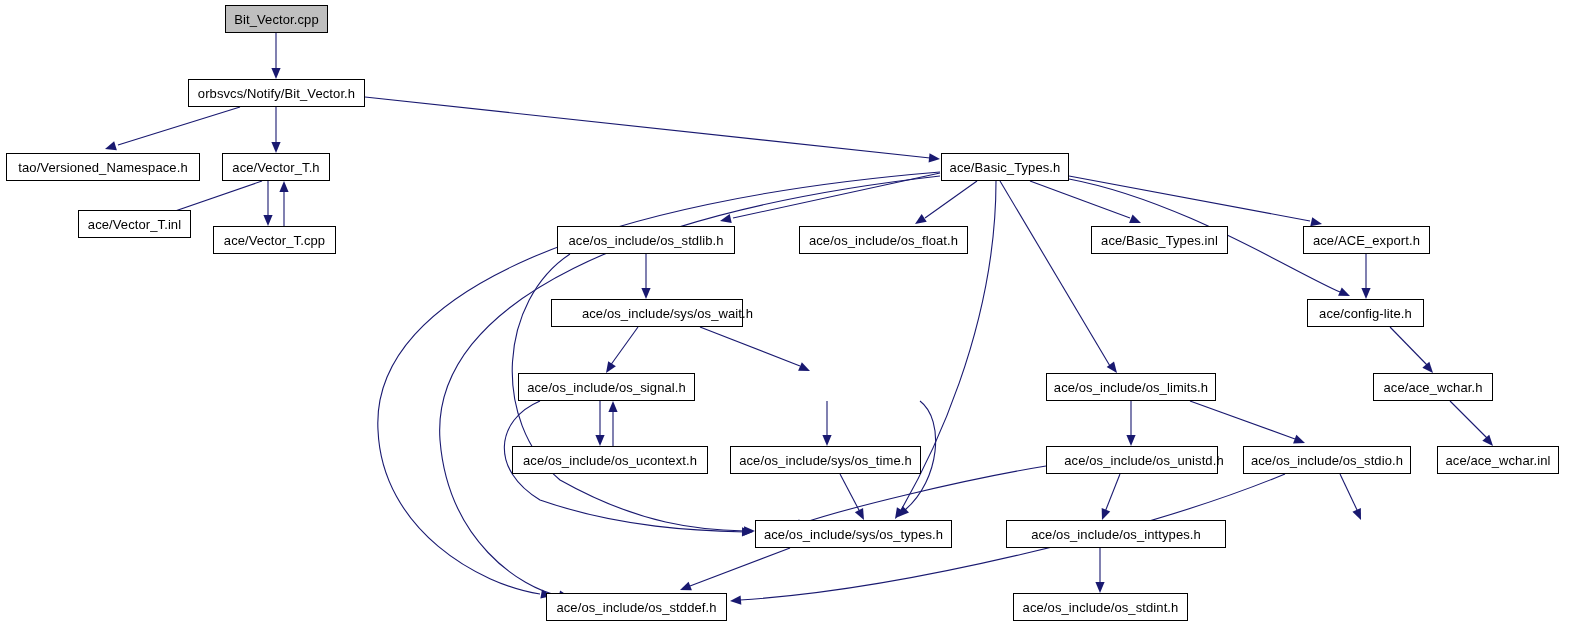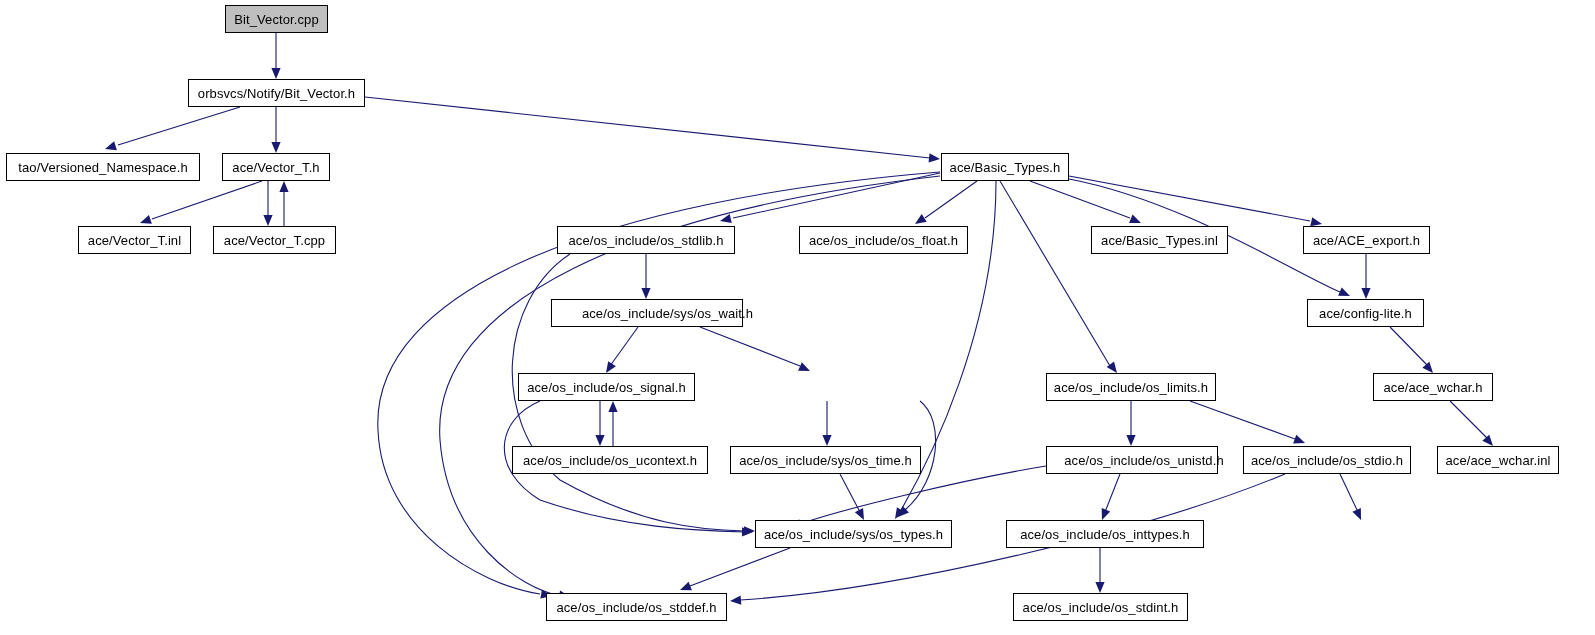--- a/index.html
+++ b/index.html
@@ -208,21 +208,21 @@
     </div>
     <div class="graph-node" style="left: 6px; top: 153px; width: 194px; height: 28px; border-color: rgb(0, 0, 0); background: rgb(255, 255, 255); color: rgb(0, 0, 0);">
       <span>tao/Versioned_Namespace.h</span>
     </div>
     <div class="graph-node" style="left: 222px; top: 153px; width: 108px; height: 28px; border-color: rgb(0, 0, 0); background: rgb(255, 255, 255); color: rgb(0, 0, 0);">
       <span>ace/Vector_T.h</span>
     </div>
     <div class="graph-node" style="left: 941px; top: 153px; width: 128px; height: 28px; border-color: rgb(0, 0, 0); background: rgb(255, 255, 255); color: rgb(0, 0, 0);">
       <span>ace/Basic_Types.h</span>
     </div>
-    <div class="graph-node" style="left: 78px; top: 226px; width: 113px; height: 28px; border-color: rgb(0, 0, 0); background: rgb(255, 255, 255); color: rgb(0, 0, 0);">
+    <div class="graph-node" style="left: 78px; top: 210px; width: 113px; height: 28px; border-color: rgb(0, 0, 0); background: rgb(255, 255, 255); color: rgb(0, 0, 0);">
       <span>ace/Vector_T.inl</span>
     </div>
     <div class="graph-node" style="left: 213px; top: 226px; width: 123px; height: 28px; border-color: rgb(0, 0, 0); background: rgb(255, 255, 255); color: rgb(0, 0, 0);">
       <span>ace/Vector_T.cpp</span>
     </div>
     <div class="graph-node" style="left: 557px; top: 226px; width: 178px; height: 28px; border-color: rgb(0, 0, 0); background: rgb(255, 255, 255); color: rgb(0, 0, 0);">
       <span>ace/os_include/os_stdlib.h</span>
     </div>
     <div class="graph-node" style="left: 799px; top: 226px; width: 169px; height: 28px; border-color: rgb(0, 0, 0); background: rgb(255, 255, 255); color: rgb(0, 0, 0);">
       <span>ace/os_include/os_float.h</span>
@@ -259,21 +259,21 @@
     </div>
     <div class="graph-node" style="left: 1243px; top: 446px; width: 168px; height: 28px; border-color: rgb(0, 0, 0); background: rgb(255, 255, 255); color: rgb(0, 0, 0);">
       <span>ace/os_include/os_stdio.h</span>
     </div>
     <div class="graph-node" style="left: 1437px; top: 446px; width: 122px; height: 28px; border-color: rgb(0, 0, 0); background: rgb(255, 255, 255); color: rgb(0, 0, 0);">
       <span>ace/ace_wchar.inl</span>
     </div>
     <div class="graph-node" style="left: 755px; top: 520px; width: 197px; height: 28px; border-color: rgb(0, 0, 0); background: rgb(255, 255, 255); color: rgb(0, 0, 0);">
       <span>ace/os_include/sys/os_types.h</span>
     </div>
-    <div class="graph-node" style="left: 1006px; top: 520px; width: 198px; height: 28px; border-color: rgb(0, 0, 0); background: rgb(255, 255, 255); color: rgb(0, 0, 0);">
+    <div class="graph-node" style="left: 1006px; top: 520px; width: 220px; height: 28px; border-color: rgb(0, 0, 0); background: rgb(255, 255, 255); color: rgb(0, 0, 0);">
       <span>ace/os_include/os_inttypes.h</span>
     </div>
     <div class="graph-node" style="left: 546px; top: 593px; width: 181px; height: 28px; border-color: rgb(0, 0, 0); background: rgb(255, 255, 255); color: rgb(0, 0, 0);">
       <span>ace/os_include/os_stddef.h</span>
     </div>
     <div class="graph-node" style="left: 1013px; top: 593px; width: 175px; height: 28px; border-color: rgb(0, 0, 0); background: rgb(255, 255, 255); color: rgb(0, 0, 0);">
       <span>ace/os_include/os_stdint.h</span>
     </div>
   </div>
 

